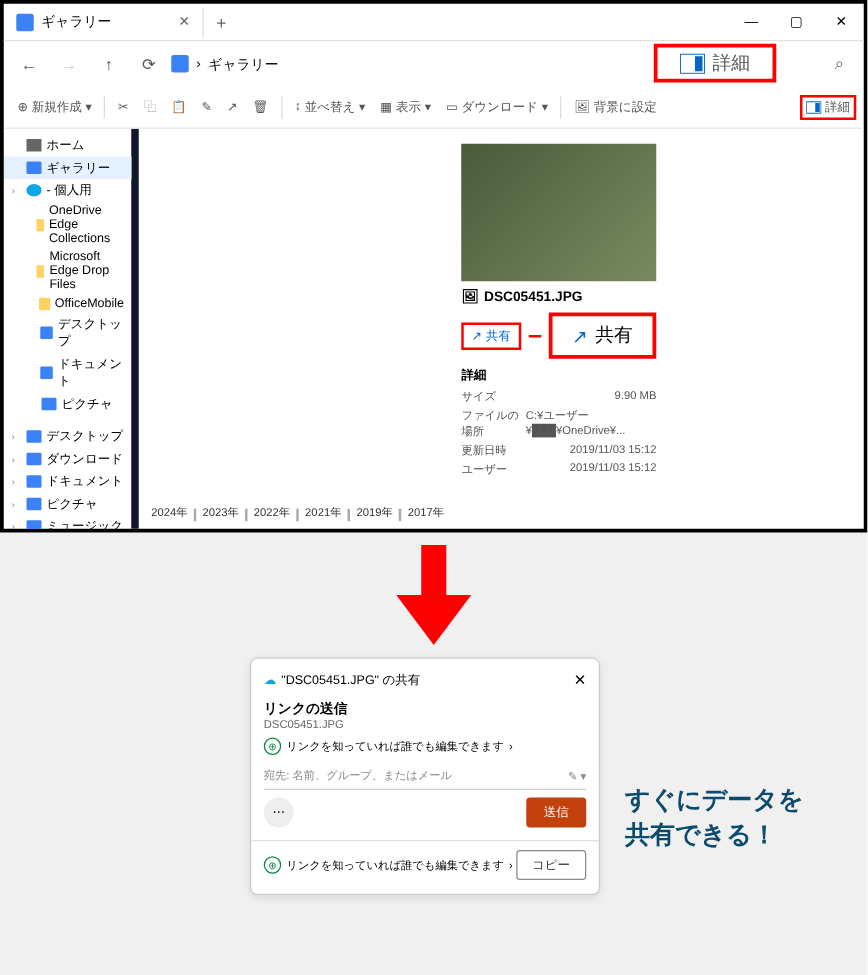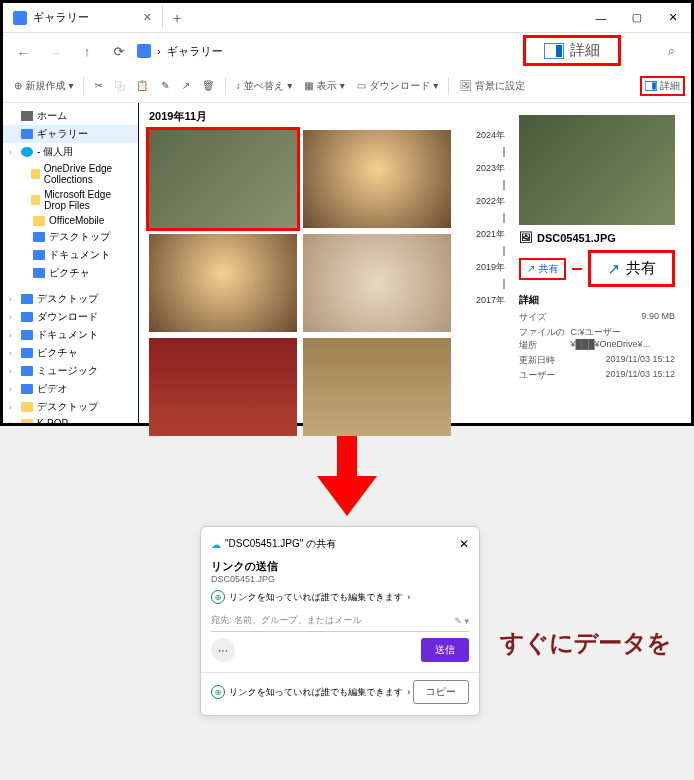--- a/index.html
+++ b/index.html
@@ -17,40 +17,40 @@
 .navbtn.dis { color: #ccc; }
 .addr { display: flex; align-items: center; gap: 6px; font-size: 11px; flex: 1; }
 .addr .homeicon { width: 14px; height: 14px; background: #3b82f6; border-radius: 2px; }
 .searchicon { margin-left: auto; font-size: 13px; color: #666; padding: 0 10px; }
 .toolbar { display: flex; align-items: center; height: 34px; gap: 2px; padding: 0 6px; border-bottom: 1px solid #e5e5e5; font-size: 10px; color: #555; position: relative; }
 .tbtn { display: flex; align-items: center; gap: 3px; padding: 0 5px; height: 26px; }
 .sep { width: 1px; height: 18px; background: #ddd; margin: 0 3px; }
 .callout1 { position: absolute; top: -34px; right: 70px; border: 3px solid red; padding: 3px 18px; background: #fff; display: flex; align-items: center; gap: 6px; font-size: 15px; }
 .callout2 { border: 2px solid red; padding: 1px 3px; display: flex; align-items: center; gap: 3px; font-size: 10px; }
 .body { display: flex; height: 320px; }
-.sidebar { width: 136px; border-right: 1px solid #0f172a; overflow-y: auto; font-size: 10px; padding: 4px 0; }
+.sidebar { width: 108px; border-right: 6px solid #0f172a; overflow-y: auto; font-size: 10px; padding: 4px 0; }
 .sbitem { display: flex; align-items: center; gap: 4px; padding: 2px 6px; }
 .sbitem.sel { background: #e5f0ff; }
 .sbitem .expand { width: 8px; font-size: 8px; color: #888; }
 .sbitem .fic { width: 12px; height: 10px; display: inline-block; }
 .fld-blue { background: #3b82f6; border-radius: 1px; }
 .fld-yel { background: #ffd264; border-radius: 1px; }
 .fld-cloud { background: #0ea5e9; border-radius: 50%; }
 .fld-home { background: #666; }
 .content { flex: 1; padding: 6px 10px; display: flex; gap: 8px; }
 .grid { flex: 1; }
 .grid h4 { font-size: 11px; font-weight: 600; margin-bottom: 6px; }
 .thumbs { display: flex; flex-wrap: wrap; gap: 6px; }
 .thumb { width: 148px; height: 98px; background: linear-gradient(135deg,#5a6b4a,#8a9070); position: relative; }
 .thumb.sel { outline: 3px solid red; }
 .thumb.lamp { background: radial-gradient(circle at 50% 40%,#f4d090,#6b4a30); }
 .thumb.food { background: radial-gradient(circle,#e8d8c0,#b0977a); }
 .thumb.red { background: linear-gradient(#8a2020,#b04030); }
 .thumb.basket { background: linear-gradient(#a08050,#c0a878); }
-.years { display: flex; flex-direction: column; gap: 5px; font-size: 9px; color: #333; padding-top: 20px; align-items: flex-end; }
+.years { display: flex; flex-direction: row; gap: 5px; font-size: 9px; color: #333; padding-top: 20px; align-items: flex-end; }
 .years .bar { width: 2px; height: 10px; background: #aaa; }
 .details { width: 168px; padding: 6px; font-size: 9px; }
 .bigthumb { width: 100%; height: 110px; background: linear-gradient(135deg,#4a5a3a,#7a8a60); margin-bottom: 6px; }
 .fname { display: flex; align-items: center; gap: 4px; font-size: 11px; font-weight: 600; margin-bottom: 4px; }
 .sharebar { display: flex; align-items: center; gap: 6px; margin: 6px 0; }
 .smallshare { border: 2px solid red; color: #0066cc; padding: 2px 6px; display: flex; align-items: center; gap: 3px; font-size: 10px; }
 .bigshare { border: 3px solid red; padding: 6px 16px; display: flex; align-items: center; gap: 6px; font-size: 15px; margin-left: auto; }
 .redline { height: 2px; background: red; flex: 1; }
 .detsec { margin-top: 6px; }
 .detsec h5 { font-size: 10px; font-weight: 600; margin-bottom: 3px; }
@@ -63,25 +63,25 @@
 .sdtitle .close { margin-left: auto; font-size: 12px; }
 .sdhdr { font-size: 11px; font-weight: 600; margin-top: 8px; }
 .sdfile { font-size: 9px; color: #666; }
 .sdperm { display: flex; align-items: center; gap: 4px; margin: 6px 0; font-size: 9px; }
 .sdperm .gicon { width: 14px; height: 14px; border: 1.5px solid #0a8a40; border-radius: 50%; display: flex; align-items: center; justify-content: center; color: #0a8a40; font-size: 8px; }
 .sdinput { border-bottom: 1px solid #ccc; padding: 4px 0; display: flex; align-items: center; font-size: 9px; color: #888; }
 .sdinput .pen { margin-left: auto; }
 .sdmsg { padding: 6px 0; font-size: 9px; color: #888; }
 .sdactions { display: flex; align-items: center; margin: 6px 0 10px; }
 .moredot { width: 24px; height: 24px; background: #eee; border-radius: 50%; display: flex; align-items: center; justify-content: center; font-size: 10px; }
-.sendbtn { margin-left: auto; background: #6d28d9; color: #fff; padding: 5px 14px; border-radius: 3px; font-size: 10px; }
+.sendbtn { margin-left: auto; background: #c2410c; color: #fff; padding: 5px 14px; border-radius: 3px; font-size: 10px; }
 .sddiv { height: 1px; background: #e0e0e0; margin: 6px -10px; }
 .copybtn { margin-left: auto; border: 1px solid #888; padding: 4px 12px; border-radius: 3px; font-size: 10px; color: #333; }
 .sdcopyrow { display: flex; align-items: center; }
-.annot { color: #7f1d1d; font-size: 24px; font-weight: bold; line-height: 1.4; margin-top: 100px; }
+.annot { color: #0c4a6e; font-size: 20px; font-weight: bold; line-height: 1.4; margin-top: 100px; }
 </style>
 </head>
 <body>
 
 <div class="window">
   <div class="titlebar">
     <div class="tab">
       <span class="icon"></span>
       <span>ギャラリー</span>
       <span class="close">✕</span>
@@ -223,31 +223,20 @@
           <span class="fic fld-yel"></span>
           <span>デスクトップ</span>
         </div>
         <div class="sbitem">
           <span class="expand">›</span>
           <span class="fic fld-yel"></span>
           <span>K-POP</span>
         </div>
       </div>
     <div class="content">
-      <div class="grid">
-        <h4>2019年11月</h4>
-        <div class="thumbs">
-          <div class="thumb sel"></div>
-          <div class="thumb lamp"></div>
-          <div class="thumb lamp"></div>
-          <div class="thumb food"></div>
-          <div class="thumb red"></div>
-          <div class="thumb basket"></div>
-        </div>
-      </div>
       <div class="years" id="years">
           <div>2024年</div>
           <div class="bar"></div>
           <div>2023年</div>
           <div class="bar"></div>
           <div>2022年</div>
           <div class="bar"></div>
           <div>2021年</div>
           <div class="bar"></div>
           <div>2019年</div>
@@ -330,14 +319,15 @@
       <div class="sdperm">
         <span class="gicon">⊕</span>
         <span>リンクを知っていれば誰でも編集できます</span>
         <span>›</span>
       </div>
       <div class="copybtn">コピー</div>
     </div>
   </div>
   <div class="annot">
     <div>すぐにデータを</div>
+    <div>共有できる！</div>
   </div>
 </div>
 
 </body></html>

